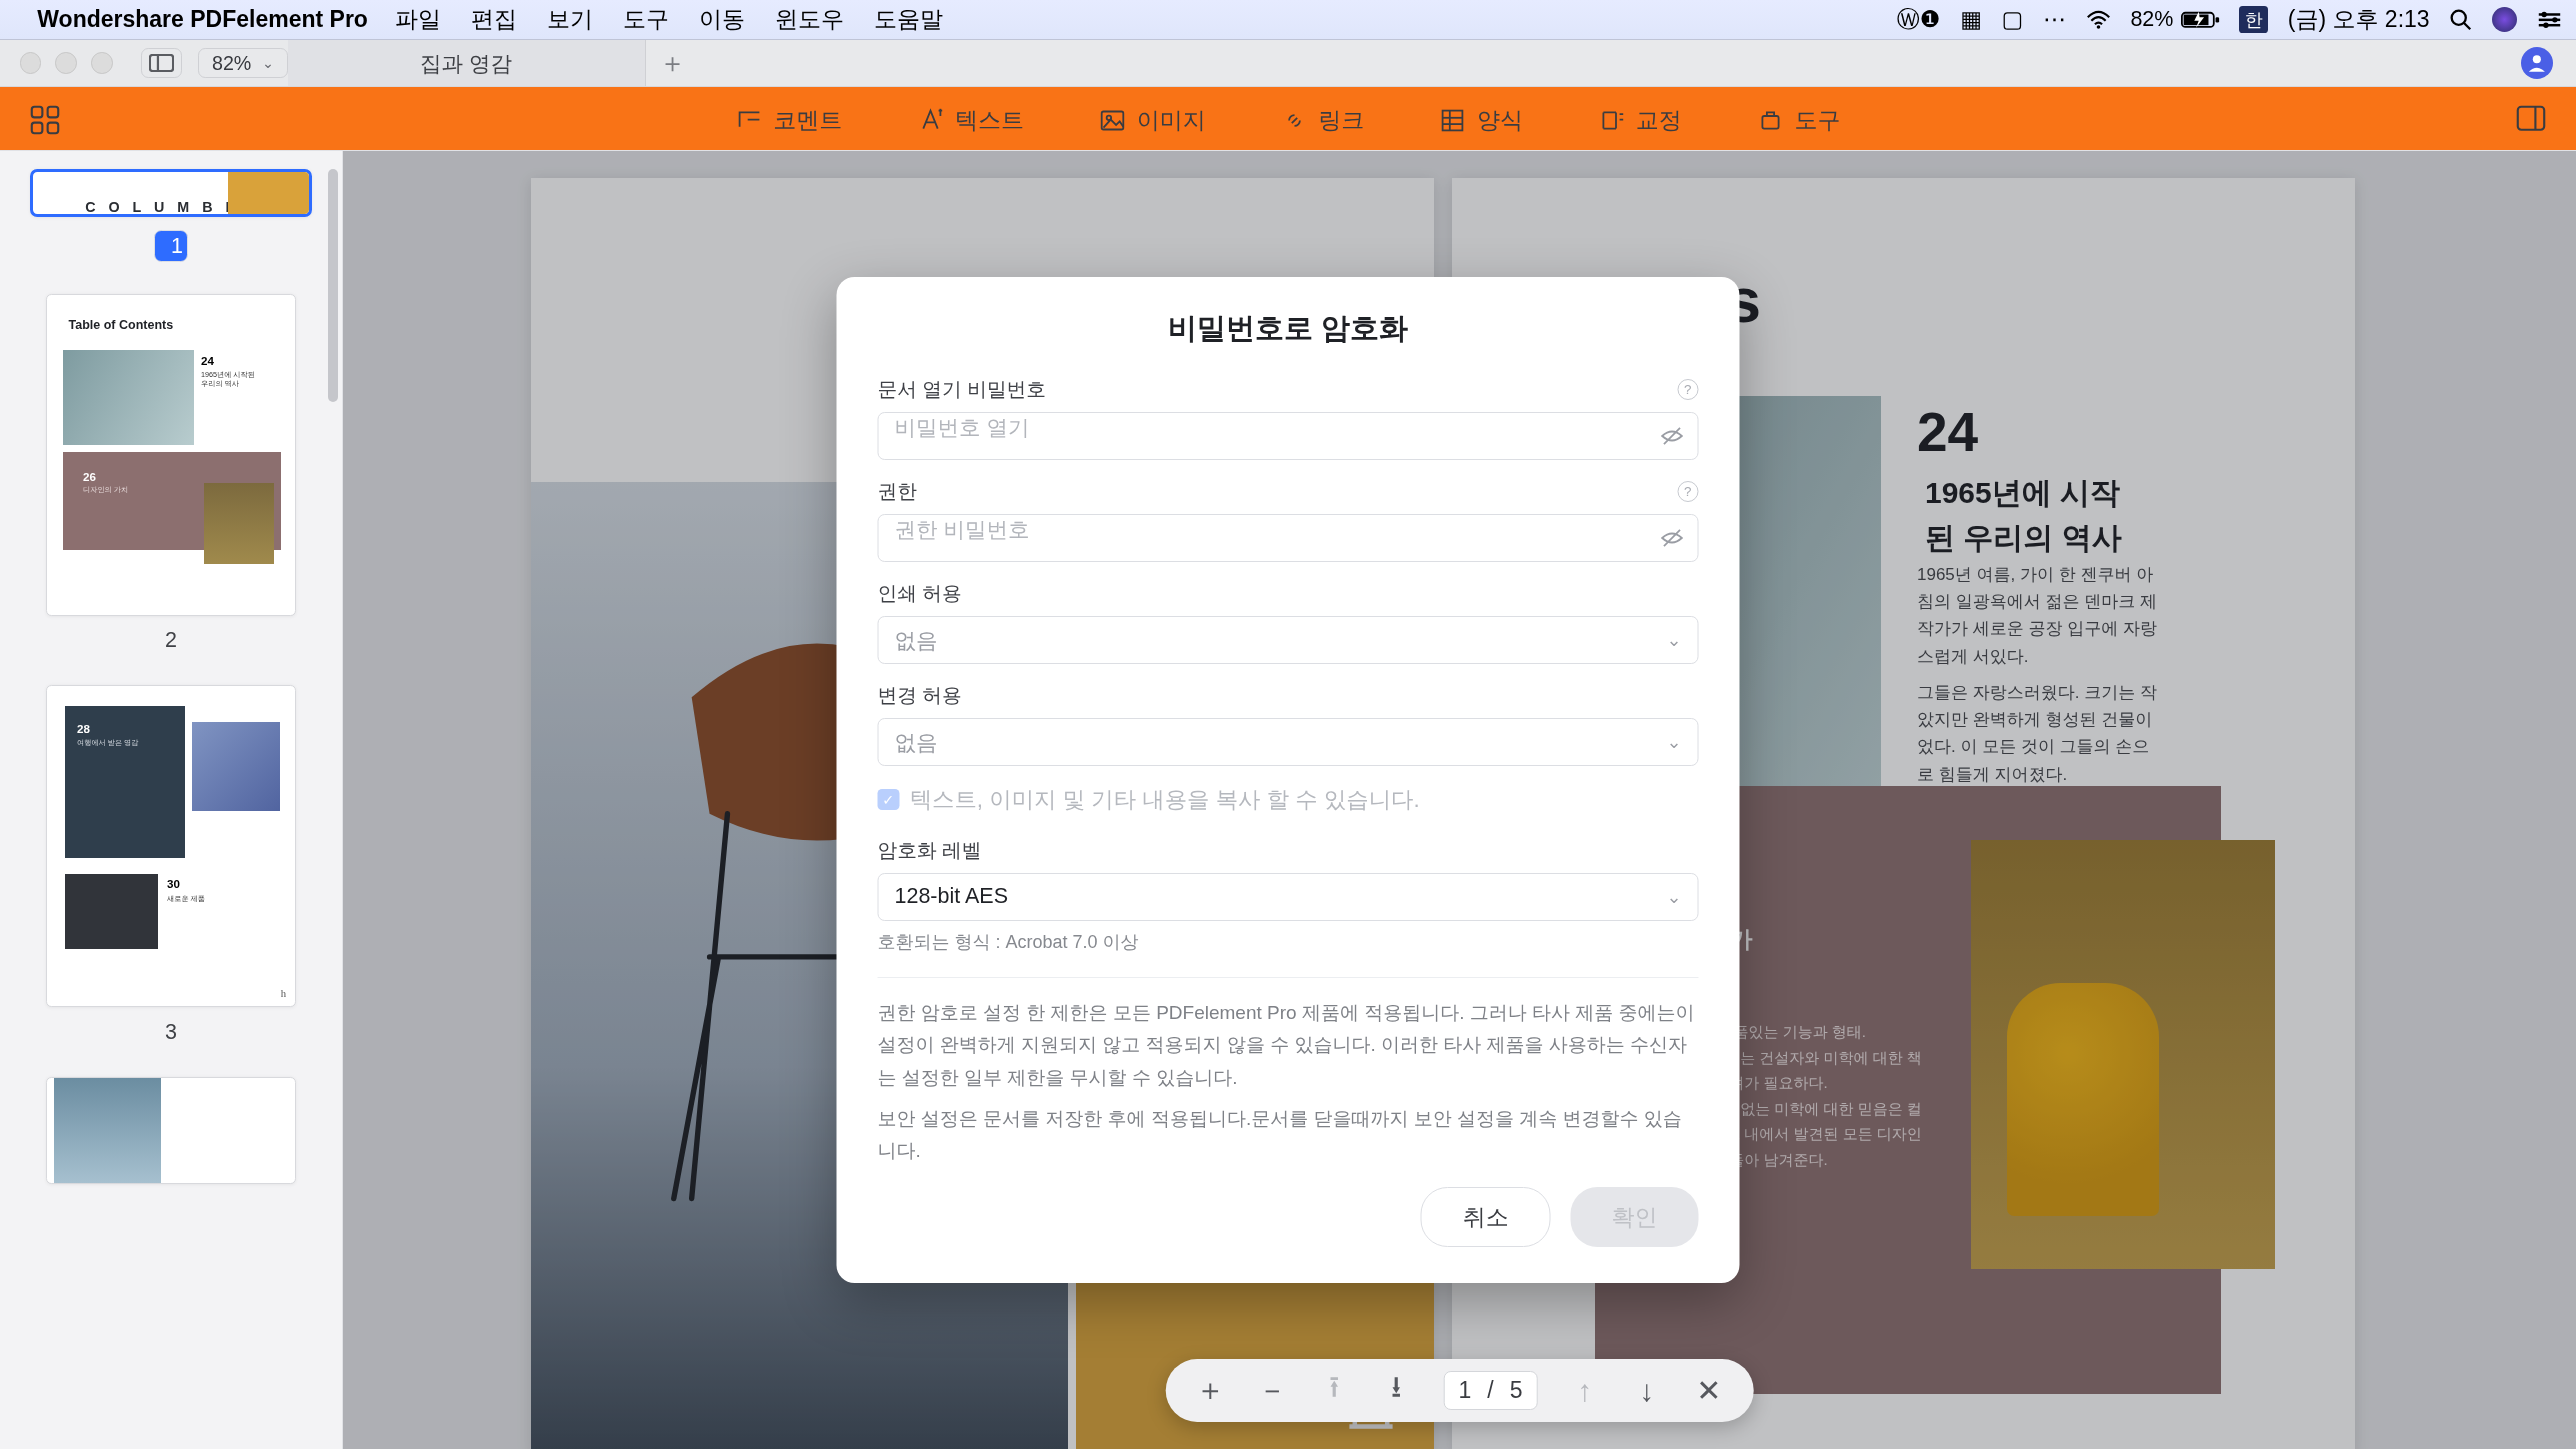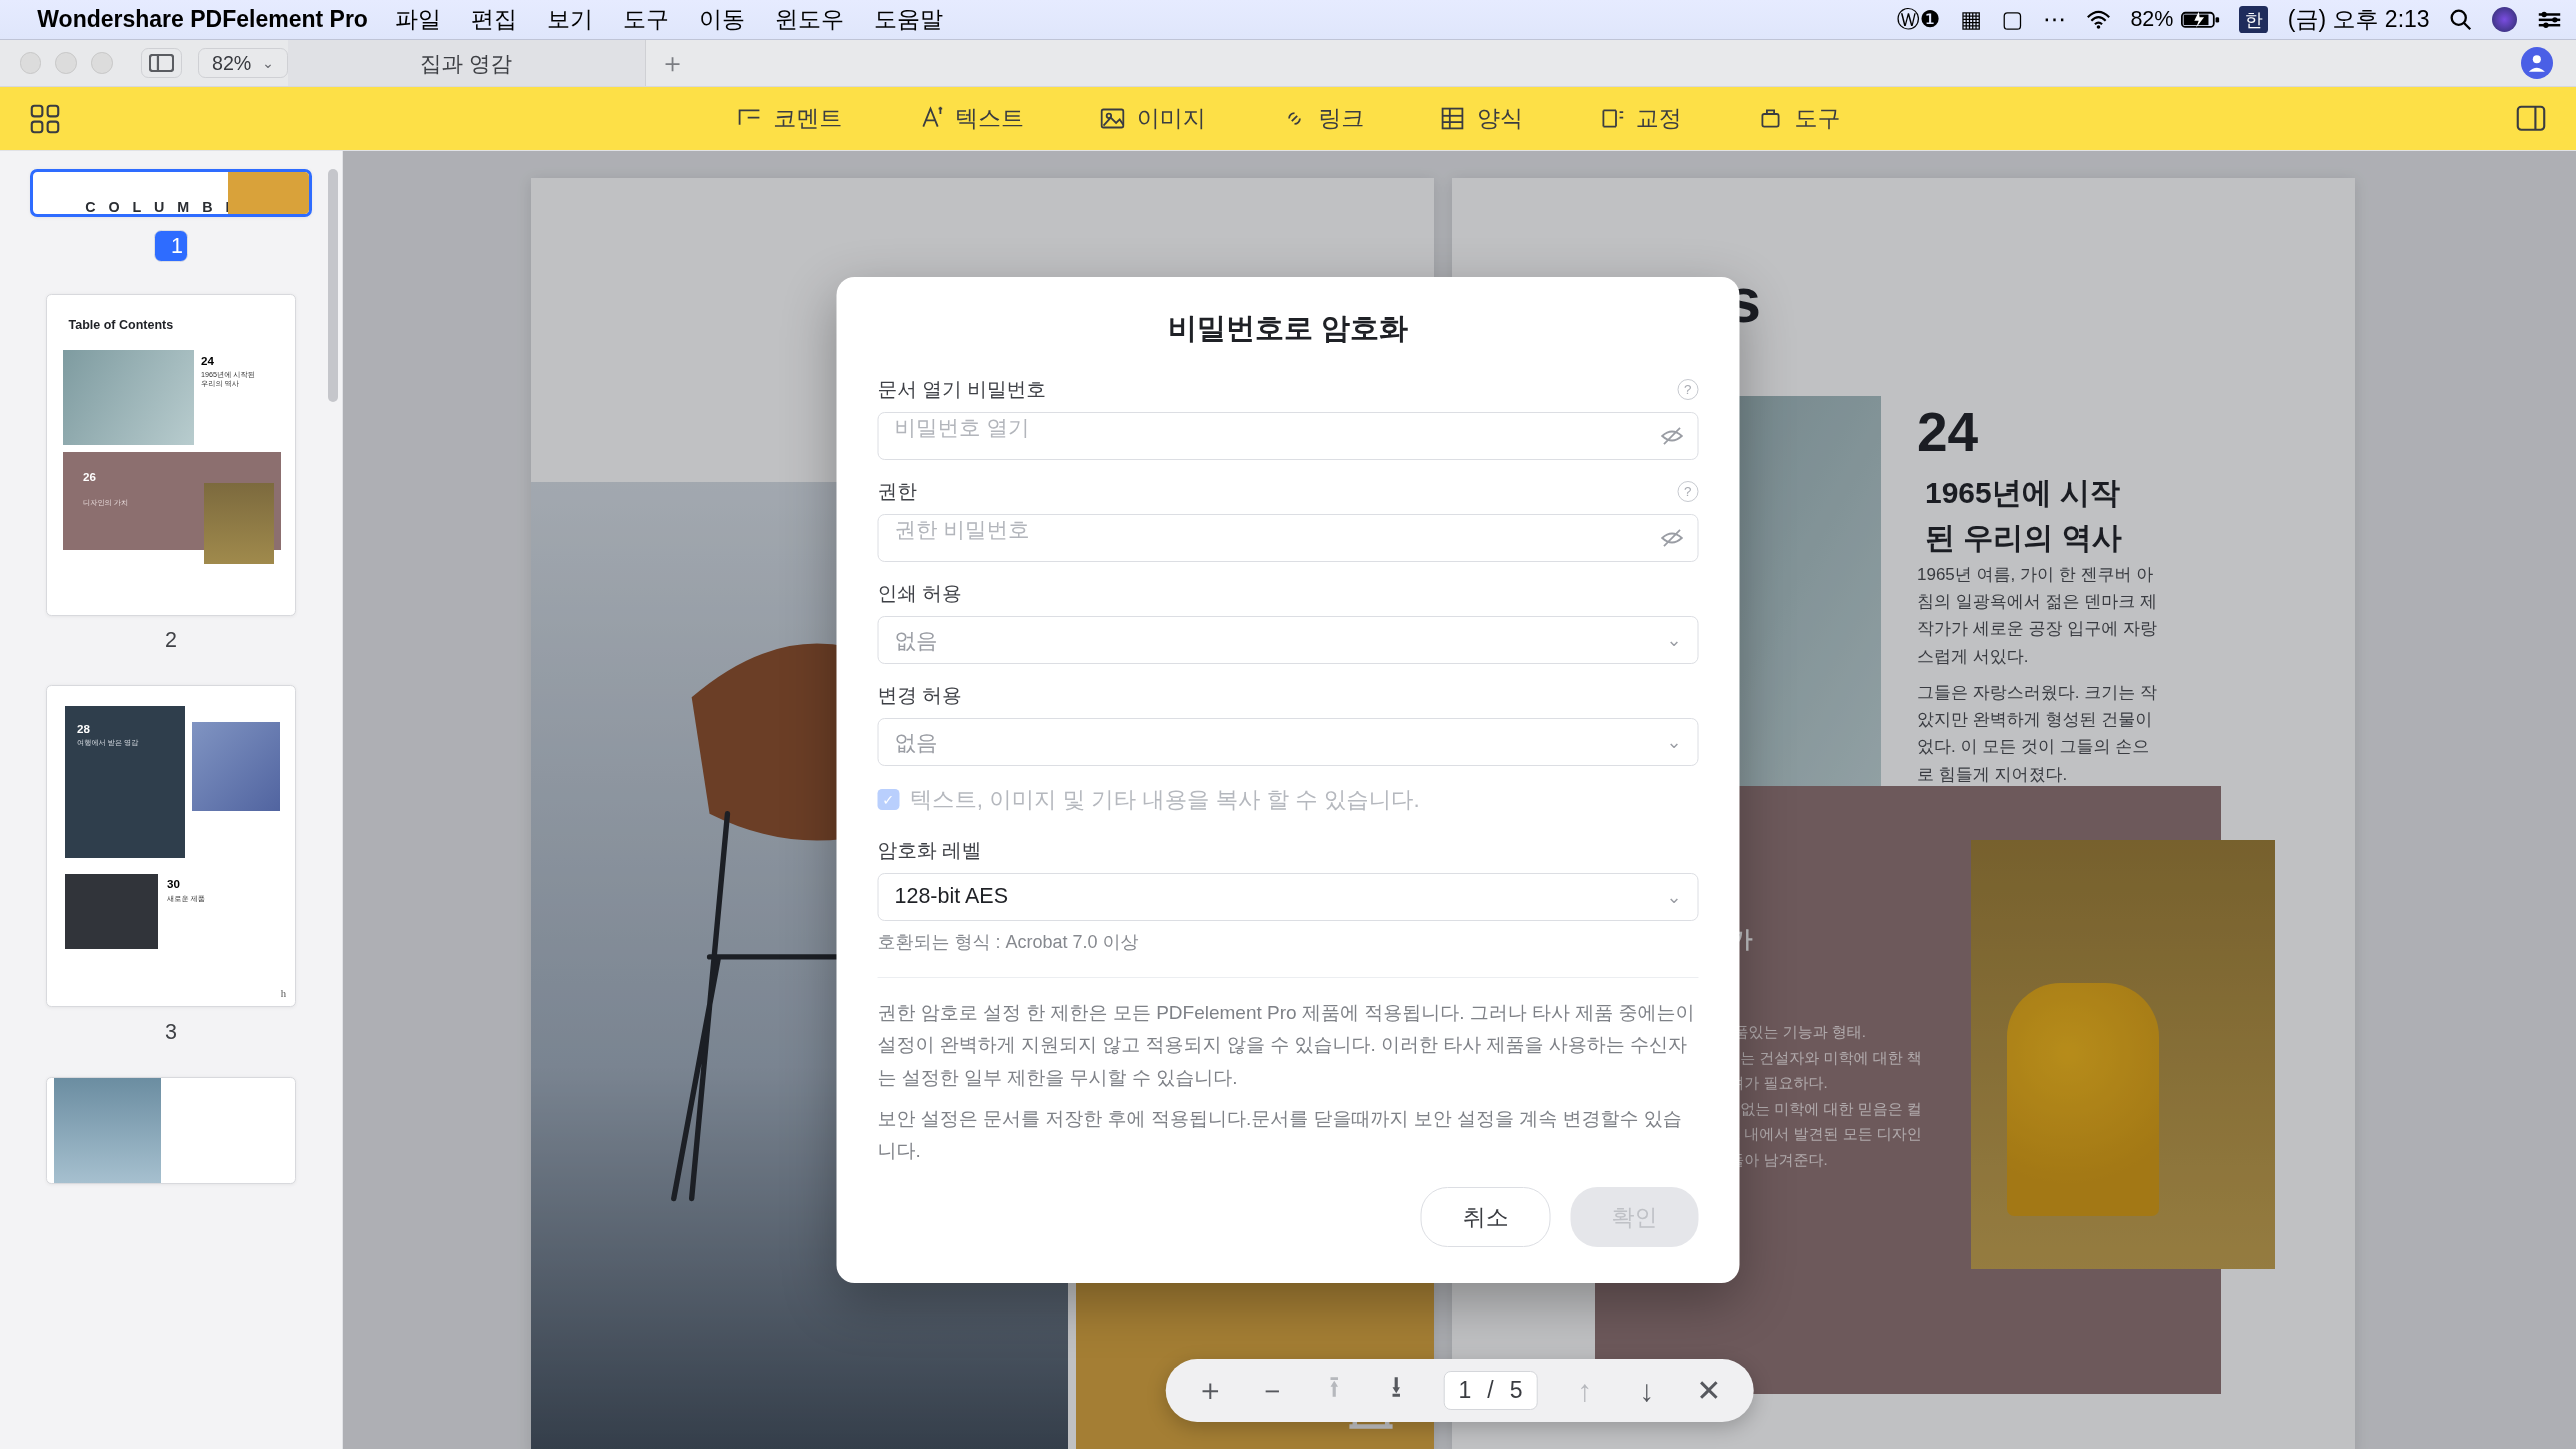--- a/index.html
+++ b/index.html
@@ -28,22 +28,22 @@
   .zoom-pill{margin-left:16px;height:30px;border:0.9px solid #cfd0d4;border-radius:7.2px;
     display:flex;align-items:center;padding:0 12.5px;gap:10.7px;font-size:19.7px;color:#383a3f;}
   .zoom-pill .chev{font-size:14.3px;color:#6a6c72;}
   .tabarea{flex:1;display:flex;align-self:stretch;}
   .tab{width:358px;display:flex;align-items:center;justify-content:center;
     font-size:21.5px;color:#3d3f44;background:#e0e1e5;border-right:0.9px solid #cfd0d4;text-align:right;}
   .newtab{width:54px;display:flex;align-items:center;justify-content:center;font-size:27px;color:#7b7d82;}
   .avatar{width:32px;height:32px;border-radius:50%;background:#4a5fe6;margin:0 23px;
     display:flex;align-items:center;justify-content:center;color:#fff;font-size:18px;}
   
-  .toolbar{height:64px;border-bottom:0.9px solid #e1e2e6;background:#fde047;
-    display:flex;align-items:center;padding:4px 30px;gap:57px;}
+  .toolbar{height:64px;border-bottom:0.9px solid #e1e2e6;background:#f97316;
+    display:flex;align-items:flex-start;padding:18px 30px;gap:57px;}
   .toolbar .grid{width:30px;height:30px;}
   .toolbar .centergrp{flex:1;display:flex;justify-content:center;gap:75px;}
   .tbtn{display:flex;align-items:center;gap:10.7px;font-size:23px;color:#3a3c41;}
   .tbtn svg{width:27px;height:27px;stroke:#3a3c41;fill:none;stroke-width:2;}
   .panel-toggle{width:30px;height:27px;}
   
   .body{position:absolute;top:111px;left:0;right:0;bottom:0;display:flex;}
   .thumbs{width:343px;background:#f3f3f5;border-right:0.9px solid #e1e2e6;padding:18px 30px;
     overflow:hidden;}
   .thumb{width:250px;height:322px;background:#fff;border:1.8px solid #d8d9dd;border-radius:5.4px;
@@ -292,21 +292,21 @@
       <span class="thumbnum sel">1</span>
 
       <div class="thumb">
         <div class="th2-toc">Table of Contents</div>
         <div class="th2-a"></div>
         <div class="th2-b"></div>
         <div class="th2-c"></div>
         <div style="position:absolute;top:59px;left:154px;font-size:11.6px;font-weight:700;">24</div>
         <div style="position:absolute;top:75px;left:154px;font-size:7.2px;line-height:1.3;color:#333;">1965년에 시작된<br>우리의 역사</div>
         <div style="position:absolute;top:175px;left:36px;font-size:11.6px;font-weight:700;color:#fff;">26</div>
-        <div style="position:absolute;top:203px;left:36px;font-size:7.2px;color:#e8dcdc;text-align:center;">디자인의 가치</div>
+        <div style="position:absolute;top:190px;left:36px;font-size:7.2px;color:#e8dcdc;text-align:center;">디자인의 가치</div>
       </div>
       <span class="thumbnum">2</span>
 
       <div class="thumb">
         <div class="th3-a"></div>
         <div class="th3-b"></div>
         <div class="th3-c"></div>
         <div style="position:absolute;top:36px;left:30px;font-size:11.6px;font-weight:700;color:#fff;">28</div>
         <div style="position:absolute;top:52px;left:30px;font-size:7.2px;color:#d8dde3;">여행에서 받은 영감</div>
         <div style="position:absolute;top:191px;left:120px;font-size:11.6px;font-weight:700;">30</div>

